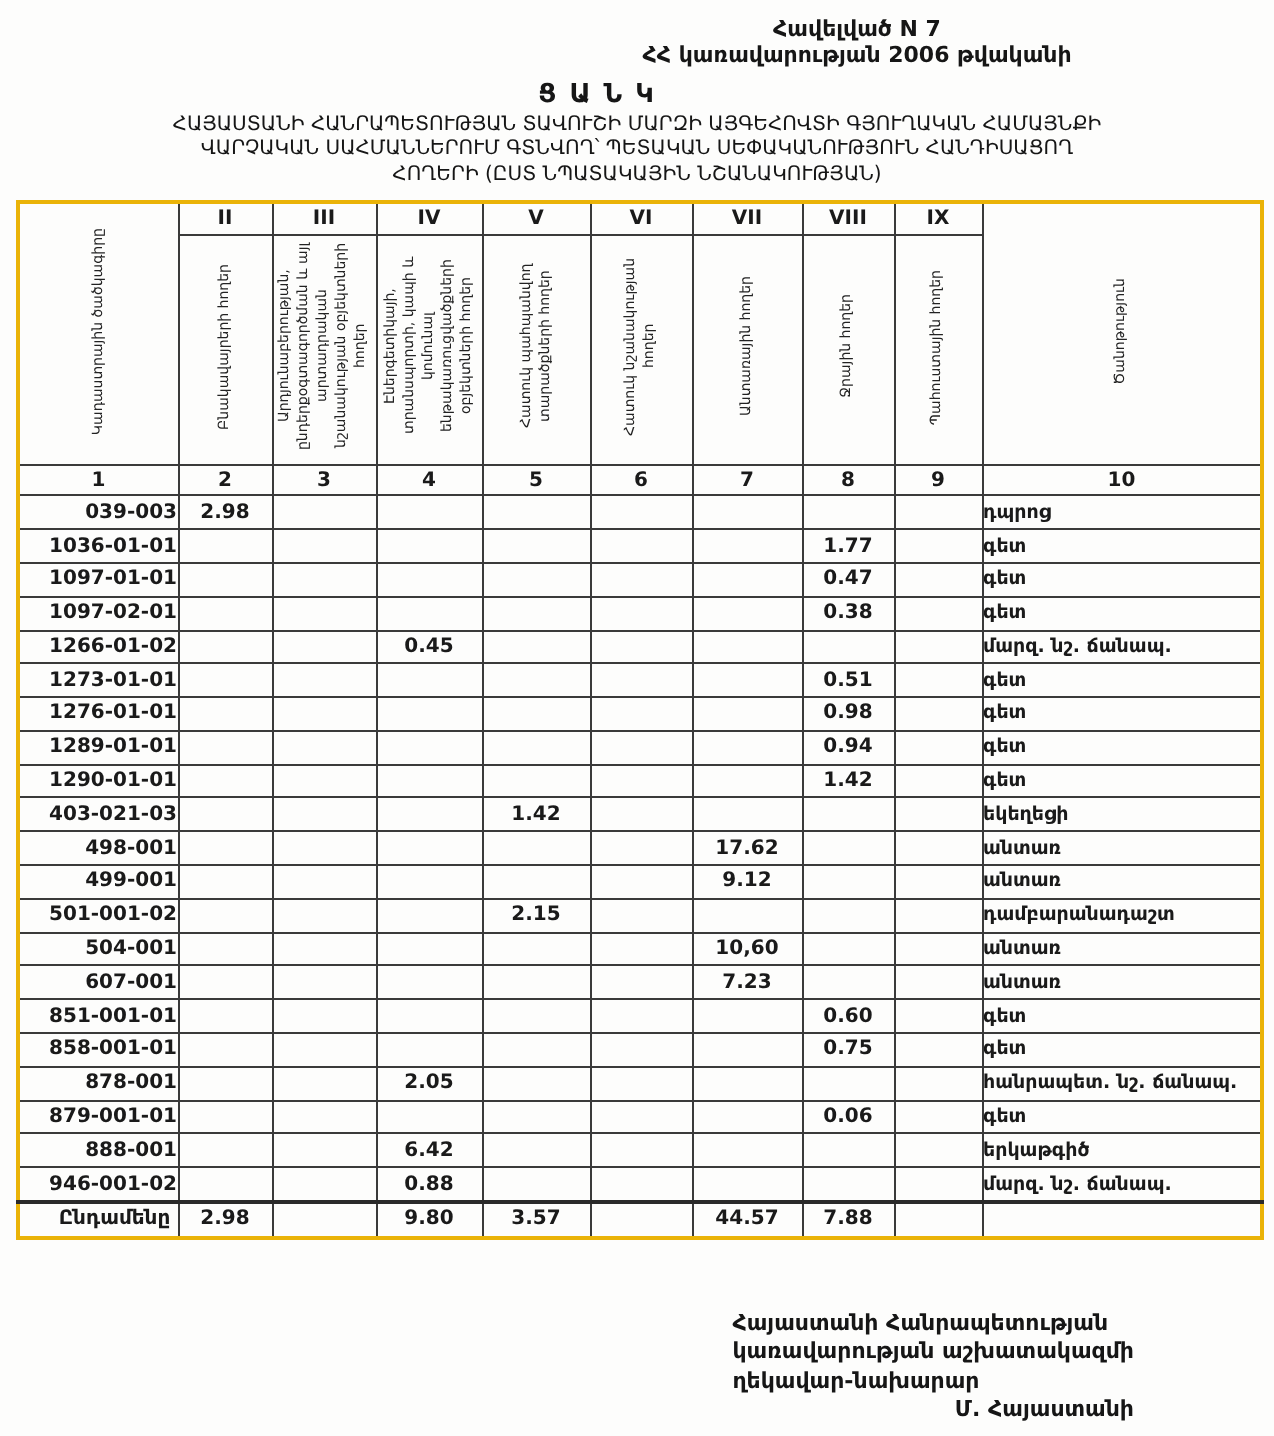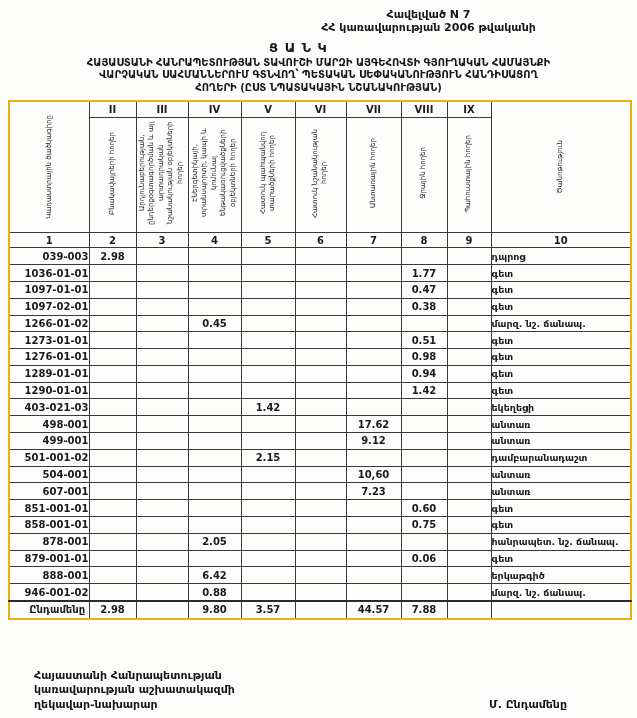--- a/index.html
+++ b/index.html
@@ -25,21 +25,21 @@
   .list-title{
     text-align:center;
     font-weight:bold;
     font-size:13px;
     margin:5px 40px 2px 0;
     letter-spacing:1px;
     color:#161616;
   }
   .subtitle{
     text-align:center;
-    font-weight:bold;
+    font-weight:normal;
     font-size:10px;
     line-height:1.25;
     margin:0 6px;
     color:#161616;
   }
 
   
   table{
     border-collapse:collapse;
     table-layout:fixed;
@@ -72,25 +72,25 @@
   tbody td{height:15.8px;font-size:10px;}
   td.c0{text-align:right;padding-left:11px;}
   td.c1,td.c2,td.c3,td.c4,td.c5,td.c6,td.c7,td.c8{text-align:center;}
   td.c9{text-align:left;padding-left:0;font-size:9.5px;}
   tr.total-row td{border-top:2px solid #2a2a2a;}
   tr.total-row td.c0{text-align:center;padding-left:16px;}
 
   
   .footer{
     position:absolute;
-    left:16px;right:0;bottom:4px;
+    left:4px;right:0;bottom:4px;
     display:flex;
     align-items:flex-end;
-    justify-content:space-between;
     padding:0 70px 2px 18px;
+    flex-direction:column;
   }
   .footer-left{
     font-weight:bold;
     font-size:11px;
     line-height:1.3;
     color:#161616;
   }
   .signature{
     font-weight:bold;
     font-size:11px;
@@ -436,16 +436,16 @@
         </tr>
       </tbody>
   </table>
 
   <div class="footer">
     <div class="footer-left">
       <div>Հայաստանի Հանրապետության</div>
       <div>կառավարության աշխատակազմի</div>
       <div>ղեկավար-նախարար</div>
     </div>
-    <div class="signature">Մ. Ընդամենը</div>
+    <div class="signature">Մ. Հայաստանի</div>
   </div>
 
 </div>
 
 </body></html>

